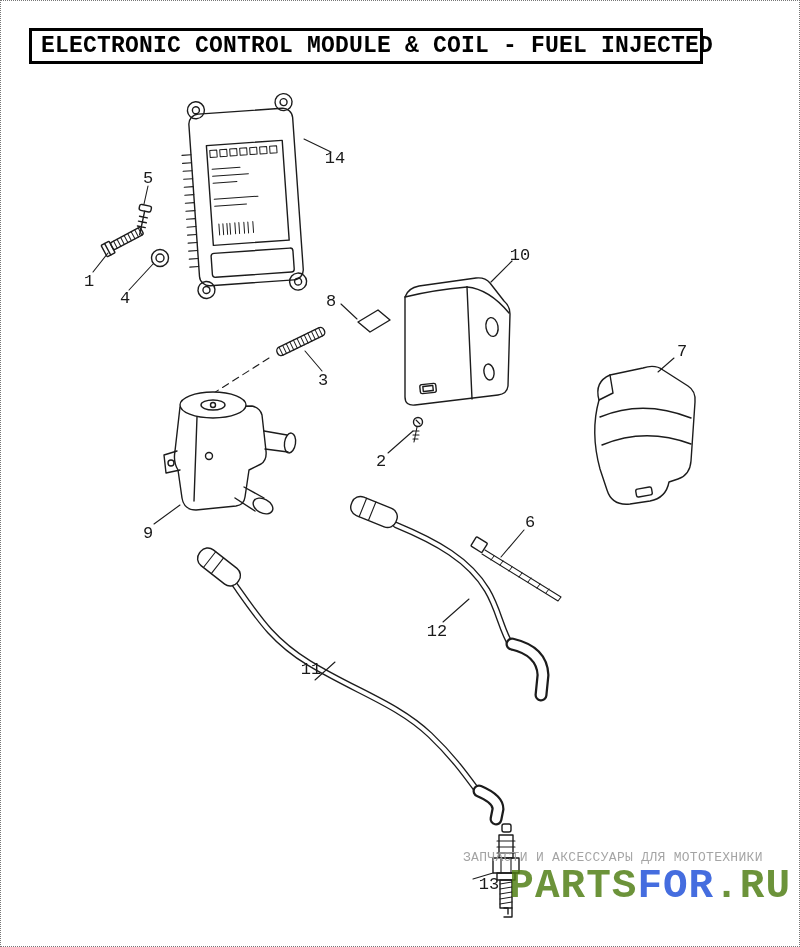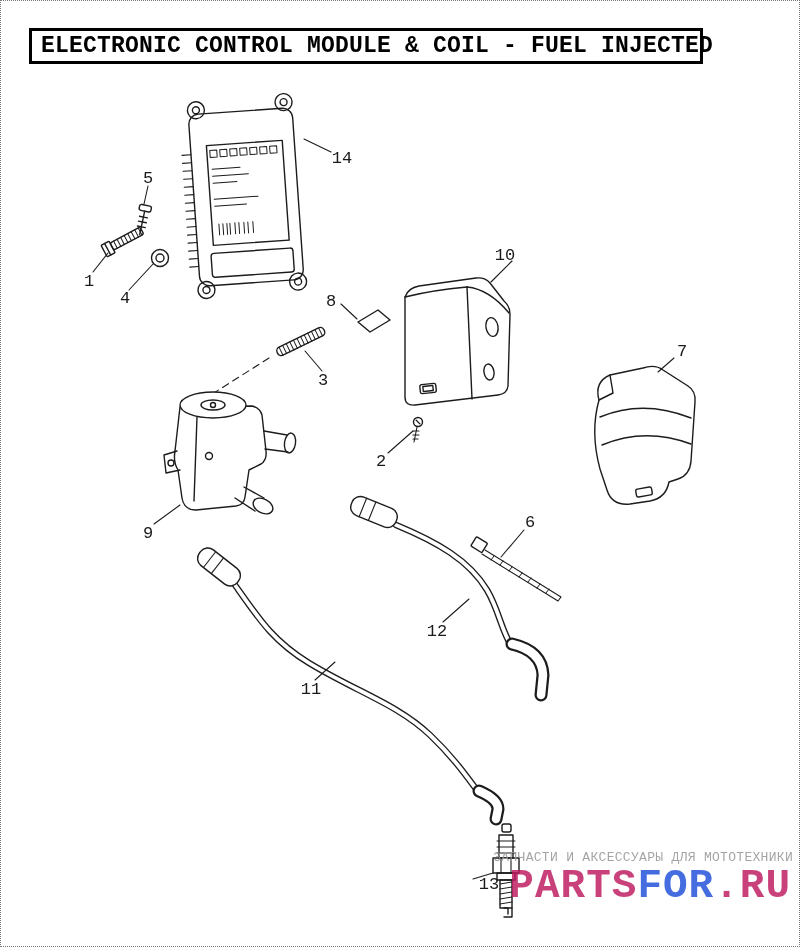--- a/index.html
+++ b/index.html
@@ -15,28 +15,28 @@
   }
   .title-box span{
     font-size:23px;font-weight:bold;color:#000;letter-spacing:.2px;white-space:nowrap;
   }
   .art{position:absolute;left:0;top:0;}
   .callout{
     position:absolute;transform:translate(-50%,-50%);
     font-size:17px;color:#1a1a1a;line-height:1;
   }
   .wm-tagline{
-    position:absolute;right:6px;top:849px;width:330px;text-align:right;
+    position:absolute;right:6px;top:849px;width:330px;text-align:left;
     font-size:13px;color:#9b9b9b;letter-spacing:.3px;opacity:.9;
   }
   .wm-brand{
     position:absolute;right:8px;top:862px;
     font-size:41px;font-weight:bold;letter-spacing:1px;opacity:.82;white-space:nowrap;
   }
-  .wm-gray{color:#be185d;}
+  .wm-gray{color:#4d7c0f;}
   .wm-red{color:#1d4ed8;}
 </style>
 </head>
 <body>
 
 <div class="page">
 
   <div class="title-box">
     <span>ELECTRONIC CONTROL MODULE &amp; COIL - FUEL INJECTED</span>
   </div>
@@ -189,22 +189,22 @@
 
   <div class="callout" style="left:88px;top:280px">1</div>
   <div class="callout" style="left:380px;top:460px">2</div>
   <div class="callout" style="left:322px;top:379px">3</div>
   <div class="callout" style="left:124px;top:297px">4</div>
   <div class="callout" style="left:147px;top:177px">5</div>
   <div class="callout" style="left:529px;top:521px">6</div>
   <div class="callout" style="left:681px;top:350px">7</div>
   <div class="callout" style="left:330px;top:300px">8</div>
   <div class="callout" style="left:147px;top:532px">9</div>
-  <div class="callout" style="left:504px;top:254px">10</div>
-  <div class="callout" style="left:310px;top:688px">11</div>
+  <div class="callout" style="left:519px;top:254px">10</div>
+  <div class="callout" style="left:310px;top:668px">11</div>
   <div class="callout" style="left:436px;top:630px">12</div>
   <div class="callout" style="left:488px;top:883px">13</div>
-  <div class="callout" style="left:341px;top:157px">14</div>
+  <div class="callout" style="left:334px;top:157px">14</div>
 
   <div class="wm-tagline">ЗАПЧАСТИ И АКСЕССУАРЫ ДЛЯ МОТОТЕХНИКИ</div>
   <div class="wm-brand"><span class="wm-gray">PARTS</span><span class="wm-red">FOR</span><span class="wm-gray">.RU</span></div>
 
 </div>
 
 </body></html>

